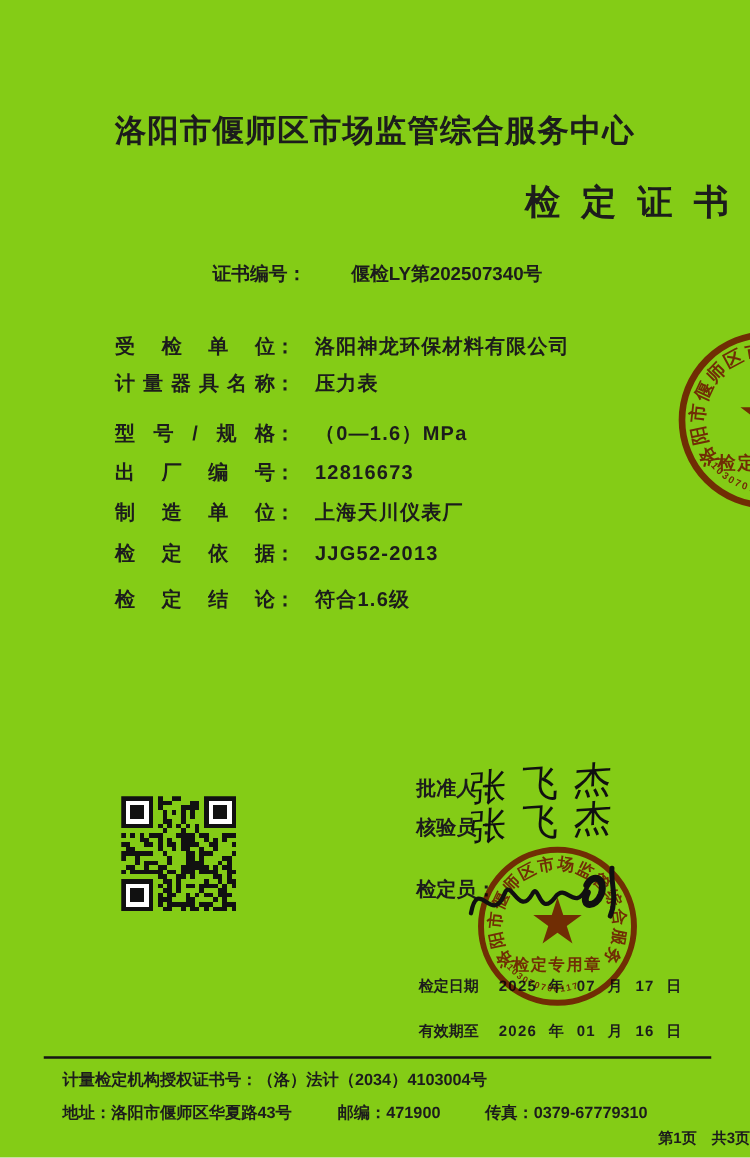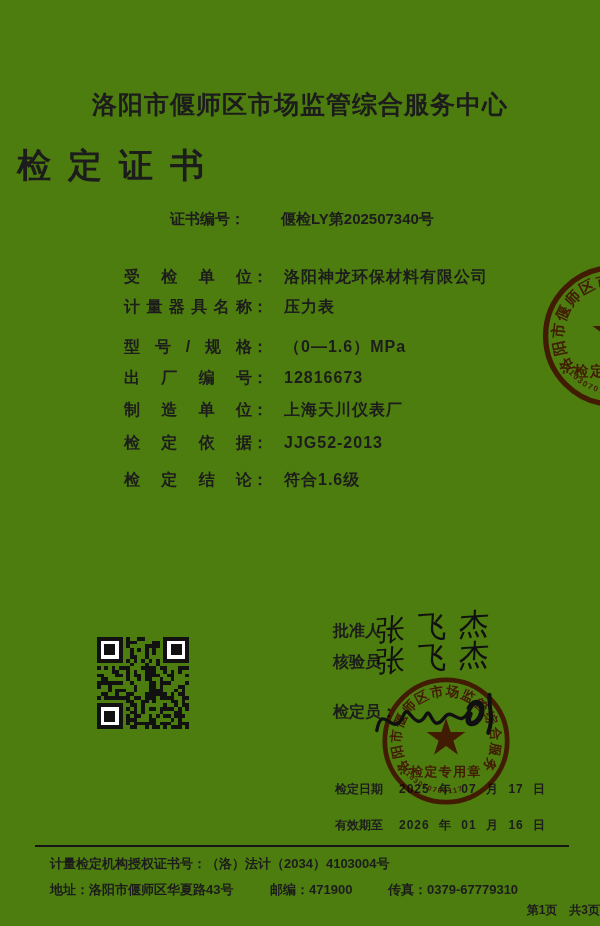--- a/index.html
+++ b/index.html
@@ -1,32 +1,32 @@
 <!DOCTYPE html>
 <html><head>
 <meta charset="utf-8">
 <style>
   html,body{margin:0;padding:0;background:#e8e8e8;}
   .page{
     position:relative;width:600px;height:926px;margin:0 auto;
-    background:#4d7c0f;overflow:hidden;color:#1c1c1c;
+    background:#84cc16;overflow:hidden;color:#1c1c1c;
     font-family:"Liberation Sans","DejaVu Sans",sans-serif;
   }
   .abs{position:absolute;}
   .org-title{
     top:88px;left:0;width:600px;text-align:center;
     font-size:25px;font-weight:bold;letter-spacing:1px;
   }
   .doc-title{
-    top:143px;left:0;width:600px;text-align:left;
-    font-size:34px;font-weight:bold;letter-spacing:17px;padding-left:17px;
+    top:143px;left:0;width:600px;text-align:right;
+    font-size:28px;font-weight:bold;letter-spacing:17px;padding-left:3px;
     box-sizing:border-box;
   }
   .cert-row{top:210px;left:170px;display:flex;gap:36px;font-size:15px;font-weight:bold;}
-  .field-row{left:92px;display:flex;align-items:baseline;font-size:16px;font-weight:bold;margin-left:32px;}
+  .field-row{left:92px;display:flex;align-items:baseline;font-size:16px;font-weight:bold;}
   .flabel{display:inline-block;width:128px;text-align:justify;text-align-last:justify;}
   .fvalue{margin-left:16px;letter-spacing:1px;}
   .sig-row{left:333px;font-size:16px;font-weight:bold;}
   .sig-name{
     position:absolute;left:42px;top:-16px;width:170px;
     font-size:30px;font-weight:500;letter-spacing:12px;color:#101010;
     transform:rotate(-4deg) skewX(-7deg);white-space:nowrap;
   }
   .date-row{left:335px;display:flex;gap:16px;font-size:12px;font-weight:bold;}
   .date-val{word-spacing:5px;letter-spacing:1px;}

